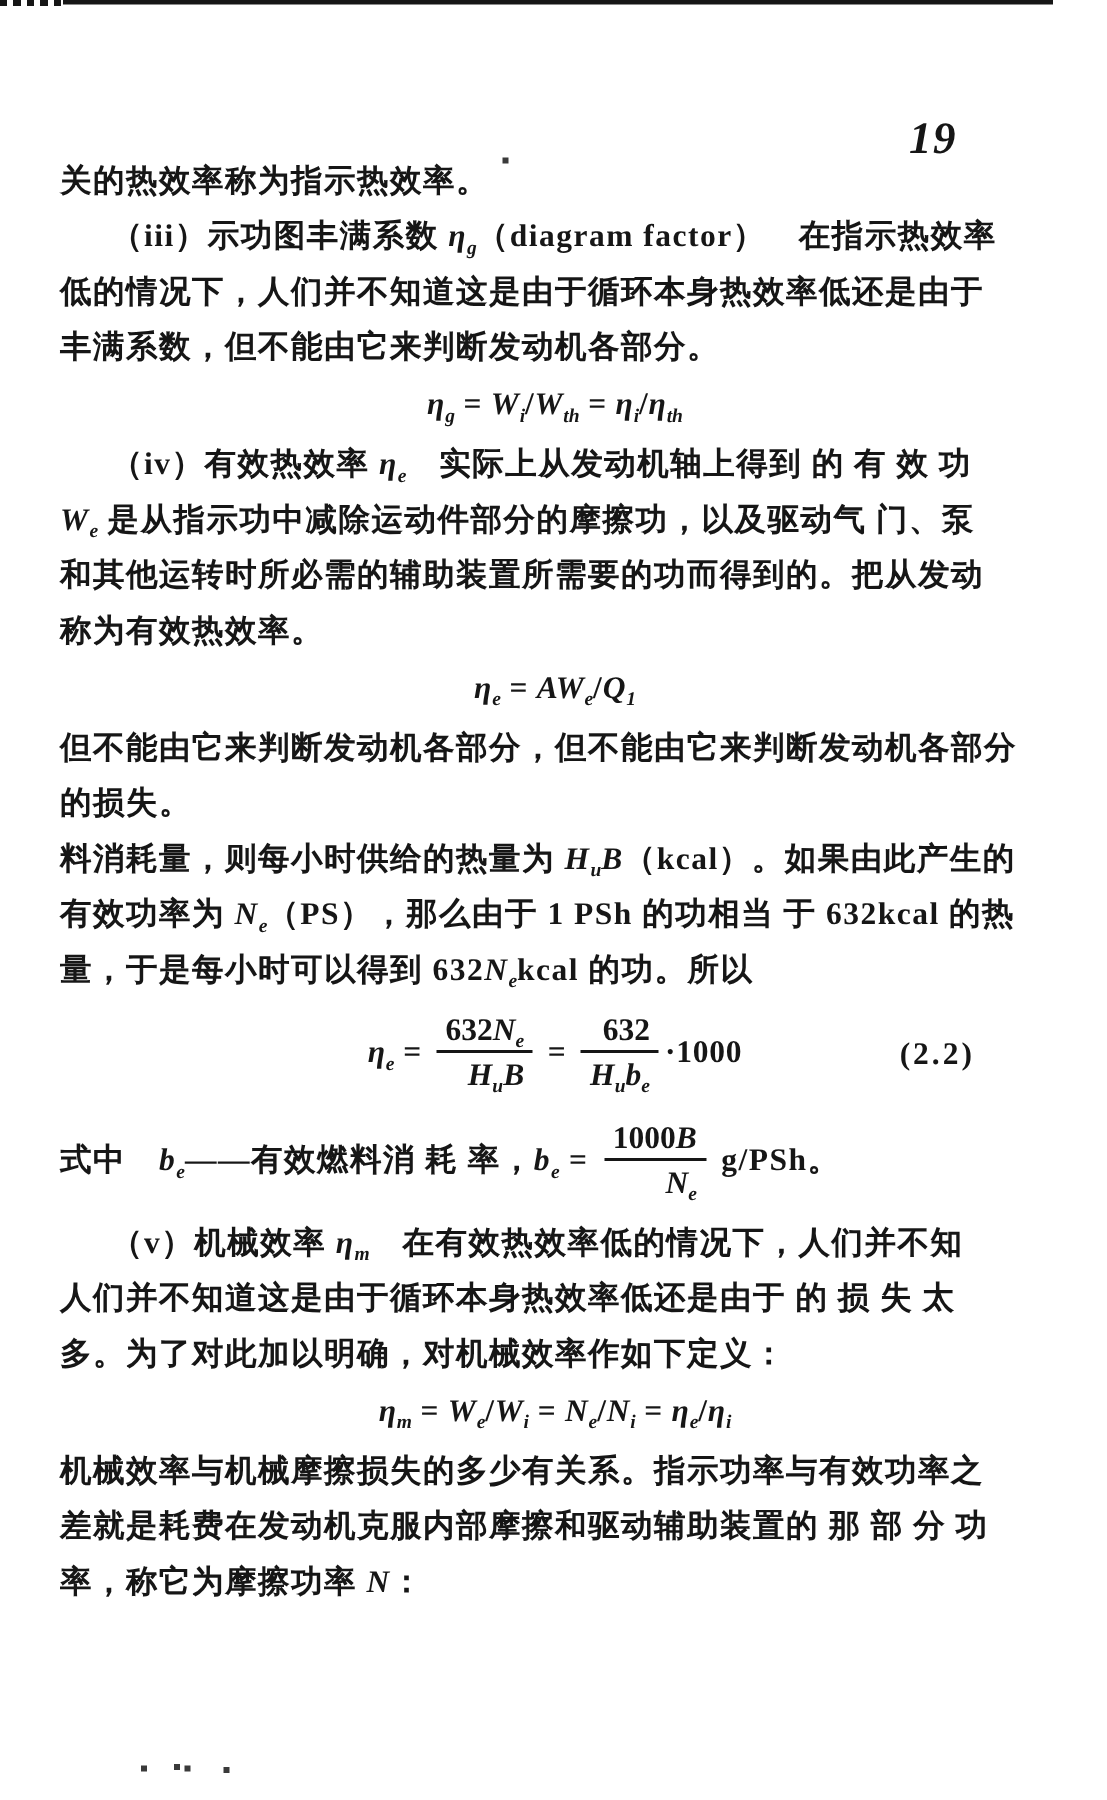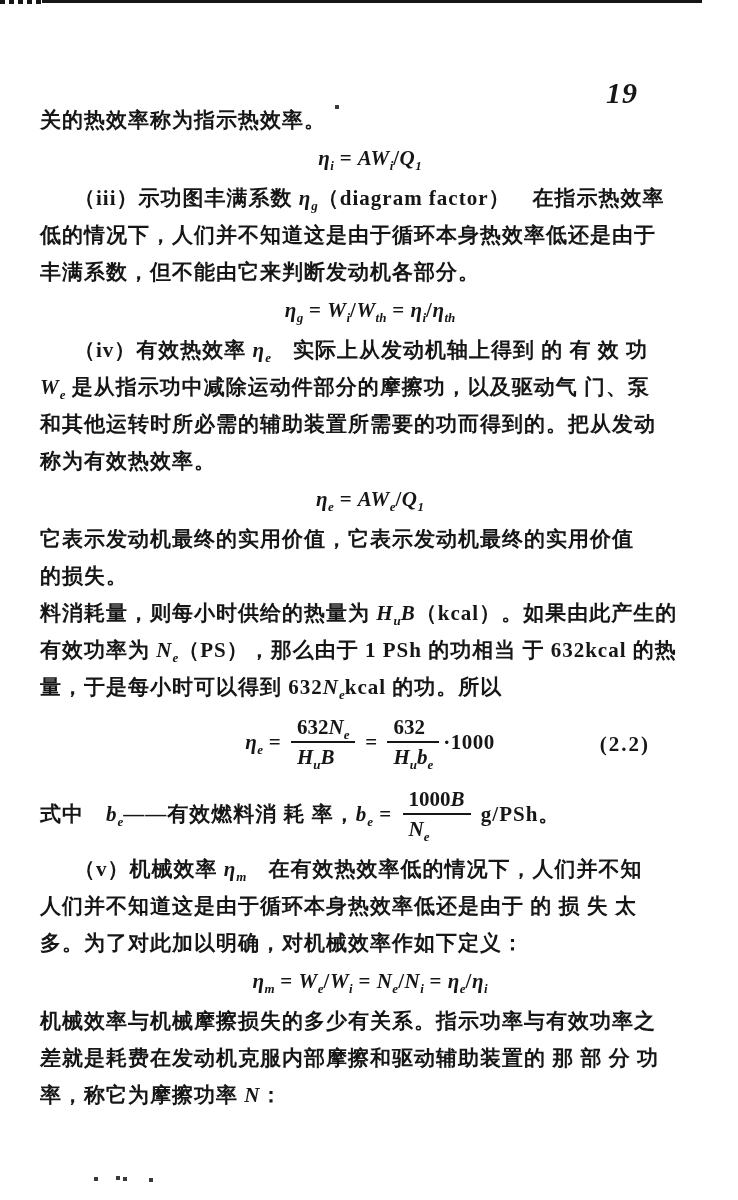--- a/index.html
+++ b/index.html
@@ -23,21 +23,21 @@
   .line.indent { text-indent:34px; }
   .line.formula { text-align:center; position:relative; margin:1px 0 3px; letter-spacing:0.5px; }
   .line.formula.big { line-height:normal; margin:7px 0; padding:4px 0; }
   .line.tall { line-height:normal; padding:7px 0; }
   i.v { font-style:italic; font-family:"Liberation Serif", serif; }
   sub.v {
     font-style:italic; font-size:13px; line-height:0;
     vertical-align:baseline; position:relative; top:5px; letter-spacing:0;
   }
   .frac {
-    display:inline-block; vertical-align:middle; text-align:left;
+    display:inline-block; vertical-align:middle; text-align:right;
     line-height:1.15; margin:0 4px; letter-spacing:0; position:relative; top:-2px;
   }
   .frac .num { display:block; border-bottom:2px solid var(--ink); padding:0 6px 2px; }
   .frac .den { display:block; padding:2px 6px 0; }
   .eqnum { position:absolute; right:50px; top:50%; transform:translateY(-50%); letter-spacing:2px;text-align:right; }
   .noise {
     position:absolute; left:0; top:0; width:2px; height:2px; background:transparent;
     box-shadow: 95px 1178px 0 1px #3a3a3a, 117px 1177px 0 1px #3a3a3a,
                 124px 1178px 0 1px #3a3a3a, 150px 1179px 0 1px #3a3a3a,
                 336px 106px 0 1px #3a3a3a;
@@ -45,31 +45,30 @@
 </style>
 </head>
 <body>
 
 <div class="page">
   <div class="top-dashes"></div>
   <div class="top-rule"></div>
   <div class="page-number">19</div>
   <main class="content">
       <div class="line body">关的热效率称为指示热效率。</div>
-      <div class="line formula"><i class="v">η</i><sub class="v">i</sub> = <i class="v">AW</i><sub class="v">i</sub>/<i class="v">Q</i><sub class="v">1</sub></div>
       <div class="line body indent">（iii）示功图丰满系数 <i class="v">η</i><sub class="v">g</sub>（diagram factor）　在指示热效率</div>
       <div class="line body">低的情况下，人们并不知道这是由于循环本身热效率低还是由于</div>
       <div class="line body">丰满系数，但不能由它来判断发动机各部分。</div>
       <div class="line formula"><i class="v">η</i><sub class="v">g</sub> = <i class="v">W</i><sub class="v">i</sub>/<i class="v">W</i><sub class="v">th</sub> = <i class="v">η</i><sub class="v">i</sub>/<i class="v">η</i><sub class="v">th</sub></div>
       <div class="line body indent">（iv）有效热效率 <i class="v">η</i><sub class="v">e</sub>　实际上从发动机轴上得到 的 有 效 功</div>
       <div class="line body"><i class="v">W</i><sub class="v">e</sub> 是从指示功中减除运动件部分的摩擦功，以及驱动气 门、泵</div>
       <div class="line body">和其他运转时所必需的辅助装置所需要的功而得到的。把从发动</div>
       <div class="line body">称为有效热效率。</div>
       <div class="line formula"><i class="v">η</i><sub class="v">e</sub> = <i class="v">AW</i><sub class="v">e</sub>/<i class="v">Q</i><sub class="v">1</sub></div>
-      <div class="line body">它表示发动机最终的实用价值，它表示发动机最终的实用价值</div>
+      <div class="line body">但不能由它来判断发动机各部分，但不能由它来判断发动机各部分</div>
       <div class="line body">的损失。</div>
       <div class="line body">料消耗量，则每小时供给的热量为 <i class="v">H</i><sub class="v">u</sub><i class="v">B</i>（kcal）。如果由此产生的</div>
       <div class="line body">有效功率为 <i class="v">N</i><sub class="v">e</sub>（PS），那么由于 1 PSh 的功相当 于 632kcal 的热</div>
       <div class="line body">量，于是每小时可以得到 632<i class="v">N</i><sub class="v">e</sub>kcal 的功。所以</div>
       <div class="line formula big"><i class="v">η</i><sub class="v">e</sub> = <span class="frac"><span class="num">632<i class="v">N</i><sub class="v">e</sub></span><span class="den"><i class="v">H</i><sub class="v">u</sub><i class="v">B</i></span></span> = <span class="frac"><span class="num">632</span><span class="den"><i class="v">H</i><sub class="v">u</sub><i class="v">b</i><sub class="v">e</sub></span></span>·1000<span class="eqnum">(2.2)</span></div>
       <div class="line body tall">式中　<i class="v">b</i><sub class="v">e</sub>——有效燃料消 耗 率，<i class="v">b</i><sub class="v">e</sub> = <span class="frac"><span class="num">1000<i class="v">B</i></span><span class="den"><i class="v">N</i><sub class="v">e</sub></span></span> g/PSh。</div>
       <div class="line body indent">（v）机械效率 <i class="v">η</i><sub class="v">m</sub>　在有效热效率低的情况下，人们并不知</div>
       <div class="line body">人们并不知道这是由于循环本身热效率低还是由于 的 损 失 太</div>
       <div class="line body">多。为了对此加以明确，对机械效率作如下定义：</div>
       <div class="line formula"><i class="v">η</i><sub class="v">m</sub> = <i class="v">W</i><sub class="v">e</sub>/<i class="v">W</i><sub class="v">i</sub> = <i class="v">N</i><sub class="v">e</sub>/<i class="v">N</i><sub class="v">i</sub> = <i class="v">η</i><sub class="v">e</sub>/<i class="v">η</i><sub class="v">i</sub></div>

